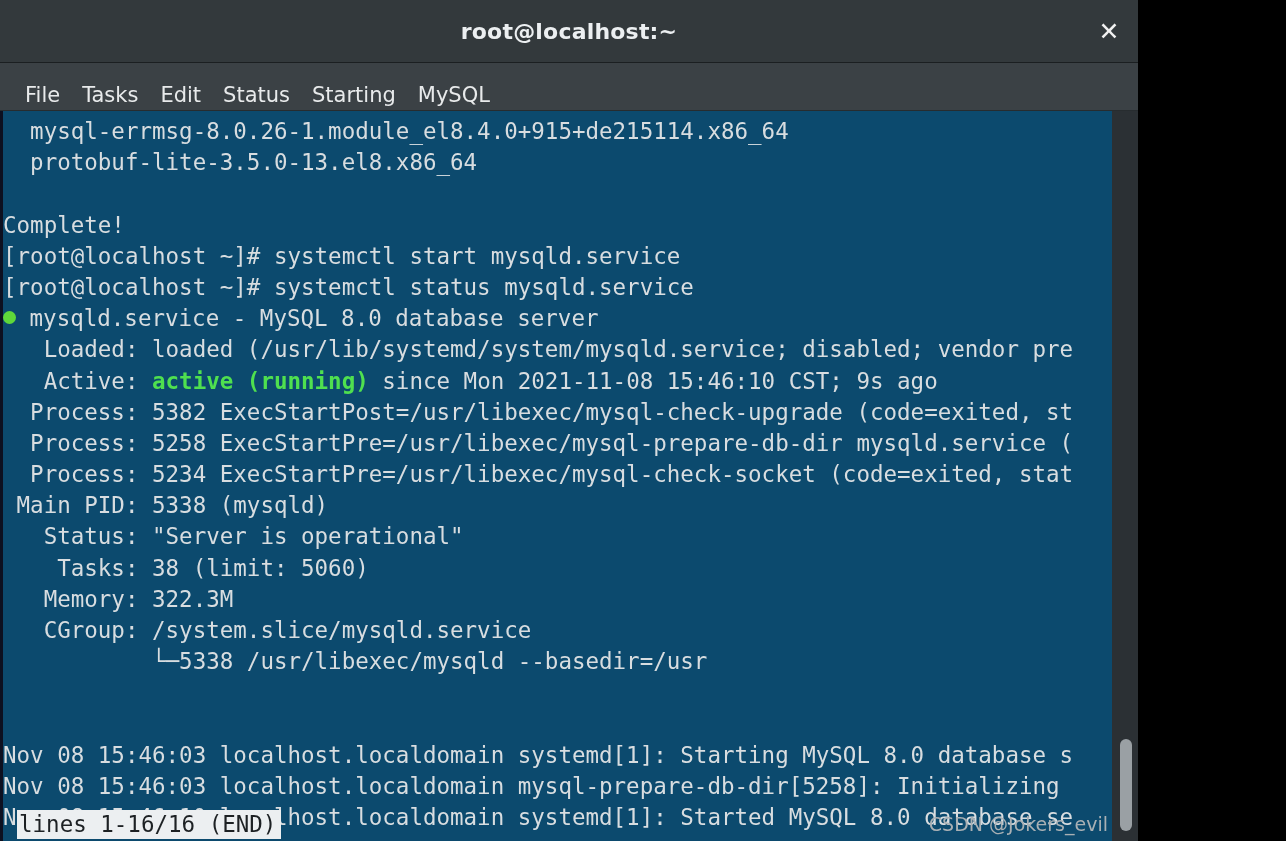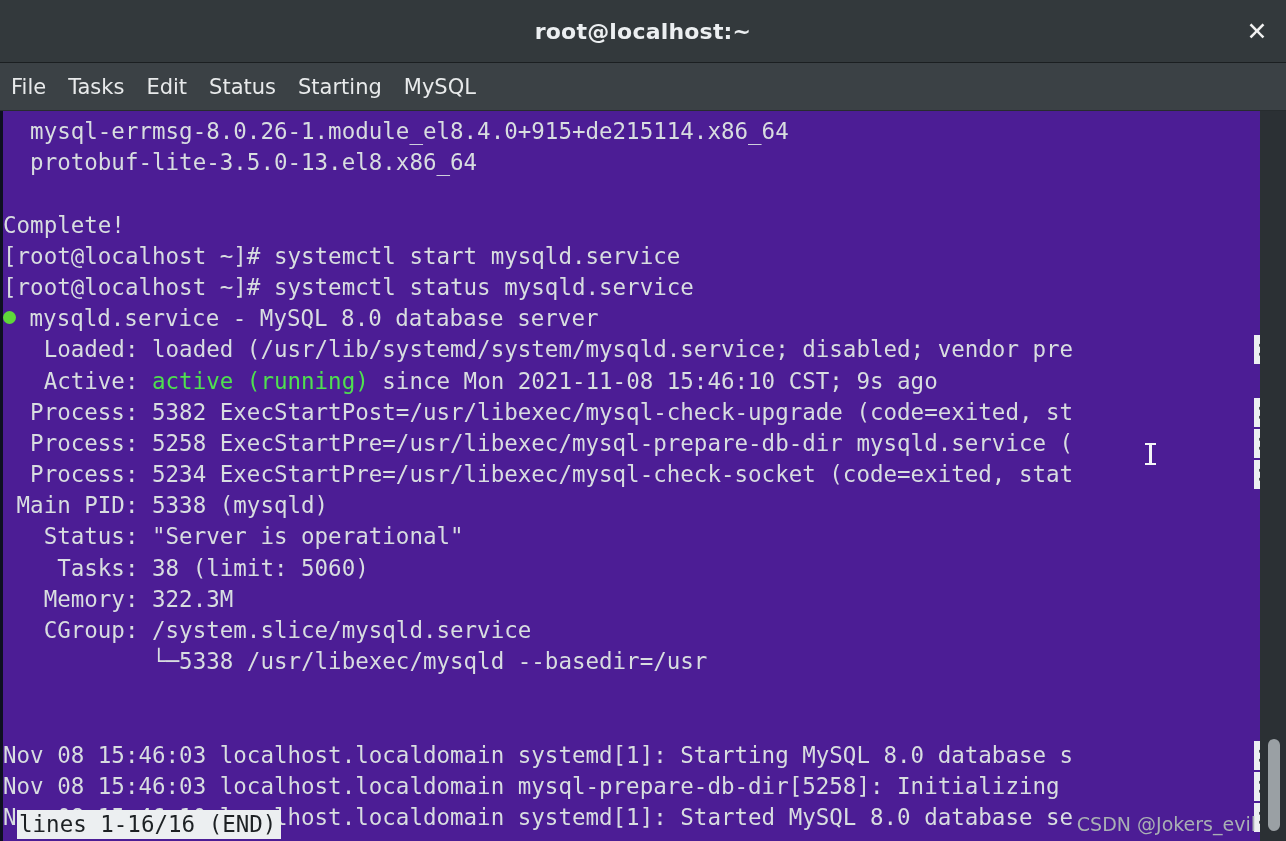--- a/index.html
+++ b/index.html
@@ -8,21 +8,21 @@
   html, body {
     width: 1286px;
     height: 841px;
     overflow: hidden;
     background: #000000;
     font-family: "DejaVu Sans Mono", "Liberation Mono", monospace;
   }
 
   #window {
     position: relative;
-    width: 1286px;
+    width: 1138px;
     height: 841px;
     background: #22262a;
     display: flex;
     flex-direction: column;
   }
 
   
   #titlebar {
     position: relative;
     height: 63px;
@@ -58,36 +58,37 @@
     line-height: 1;
   }
 
   
   #menubar {
     height: 48px;
     flex: 0 0 48px;
     background: #3b4145;
     border-bottom: 1px solid #272c2f;
     display: flex;
-    align-items: center;
+    align-items: flex-end;
+    padding-left: 14px;
   }
   .menu-item {
     font-family: "DejaVu Sans", "Liberation Sans", sans-serif;
     font-size: 21px;
     color: #e8eaeb;
     padding: 3px 11px;
     cursor: pointer;
     white-space: nowrap;
   }
 
   
   #terminal-wrap {
     position: relative;
     flex: 1 1 auto;
-    background: #4c1d95;
+    background: #0c4a6e;
     overflow: hidden;
     border-left: 3px solid #0d1020;
   }
   #terminal {
     position: absolute;
     left: 0; top: 0;
     width: 1260px;
     height: 100%;
     padding: 5px 0 0 0;
     font-family: "DejaVu Sans Mono", "Liberation Mono", monospace;
@@ -97,21 +98,21 @@
     white-space: pre;
     overflow: hidden;
   }
   .trow {
     height: 31.2px;
     white-space: pre;
     position: relative;
   }
   .bold-green {
     color: #4fe04f;
-    font-weight: normal;
+    font-weight: bold;
     text-align: right;
   }
   .green-dot {
     display: inline-block;
     width: 13px;
     height: 13px;
     border-radius: 50%;
     background: #5fd83a;
     vertical-align: middle;
     position: relative;

